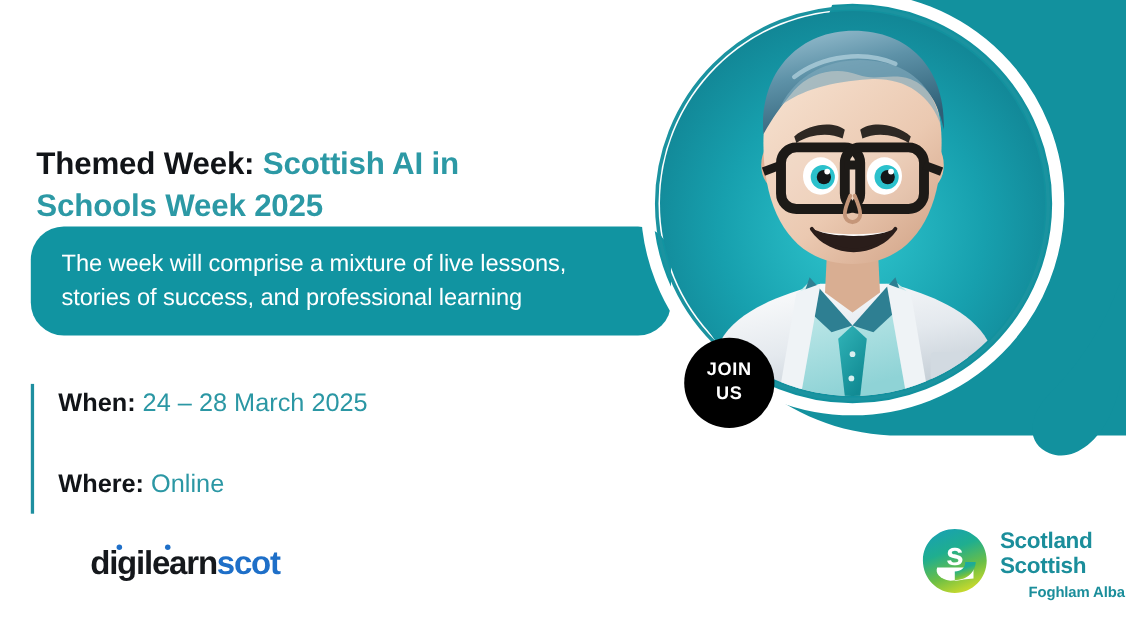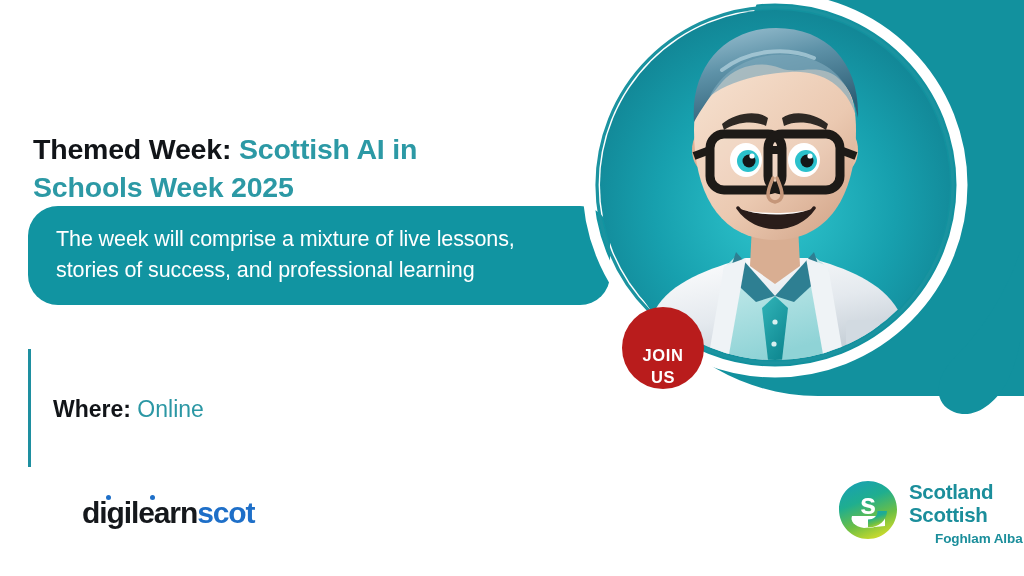--- a/index.html
+++ b/index.html
@@ -120,26 +120,26 @@
   }
   .art svg { display: block; }
 
   .join-badge {
     position: absolute;
     left: 622px;
     top: 307px;
     width: 82px;
     height: 82px;
     border-radius: 50%;
-    background: #b91c1c;
+    background: #000000;
     color: #ffffff;
     display: flex;
     flex-direction: column;
     align-items: center;
-    justify-content: flex-end;
+    justify-content: center;
     font-size: 16.5px;
     font-weight: bold;
     letter-spacing: 0.6px;
     line-height: 1.32;
     z-index: 6;
   }
 
   
   .es-logo {
     position: absolute;
@@ -184,20 +184,24 @@
     <div class="headline">
       <span>Themed Week:</span>
       <span class="accent">Scottish AI in Schools Week 2025</span>
     </div>
 
     <div class="desc-box">
       <span>The week will comprise a mixture of live lessons, stories of success, and professional learning</span>
     </div>
 
     <div class="when-where">
+      <div class="ww-row when">
+        <span class="ww-label">When:</span>
+        <span class="ww-value">24 – 28 March 2025</span>
+      </div>
       <div class="ww-row where">
         <span class="ww-label">Where:</span>
         <span class="ww-value">Online</span>
       </div>
     </div>
 
     <div class="digilearn">
       <span class="dl-dot a"></span>
       <span class="dl-dot b"></span>
       <span class="dl-dark">digilearn</span><span class="dl-blue">scot</span>

